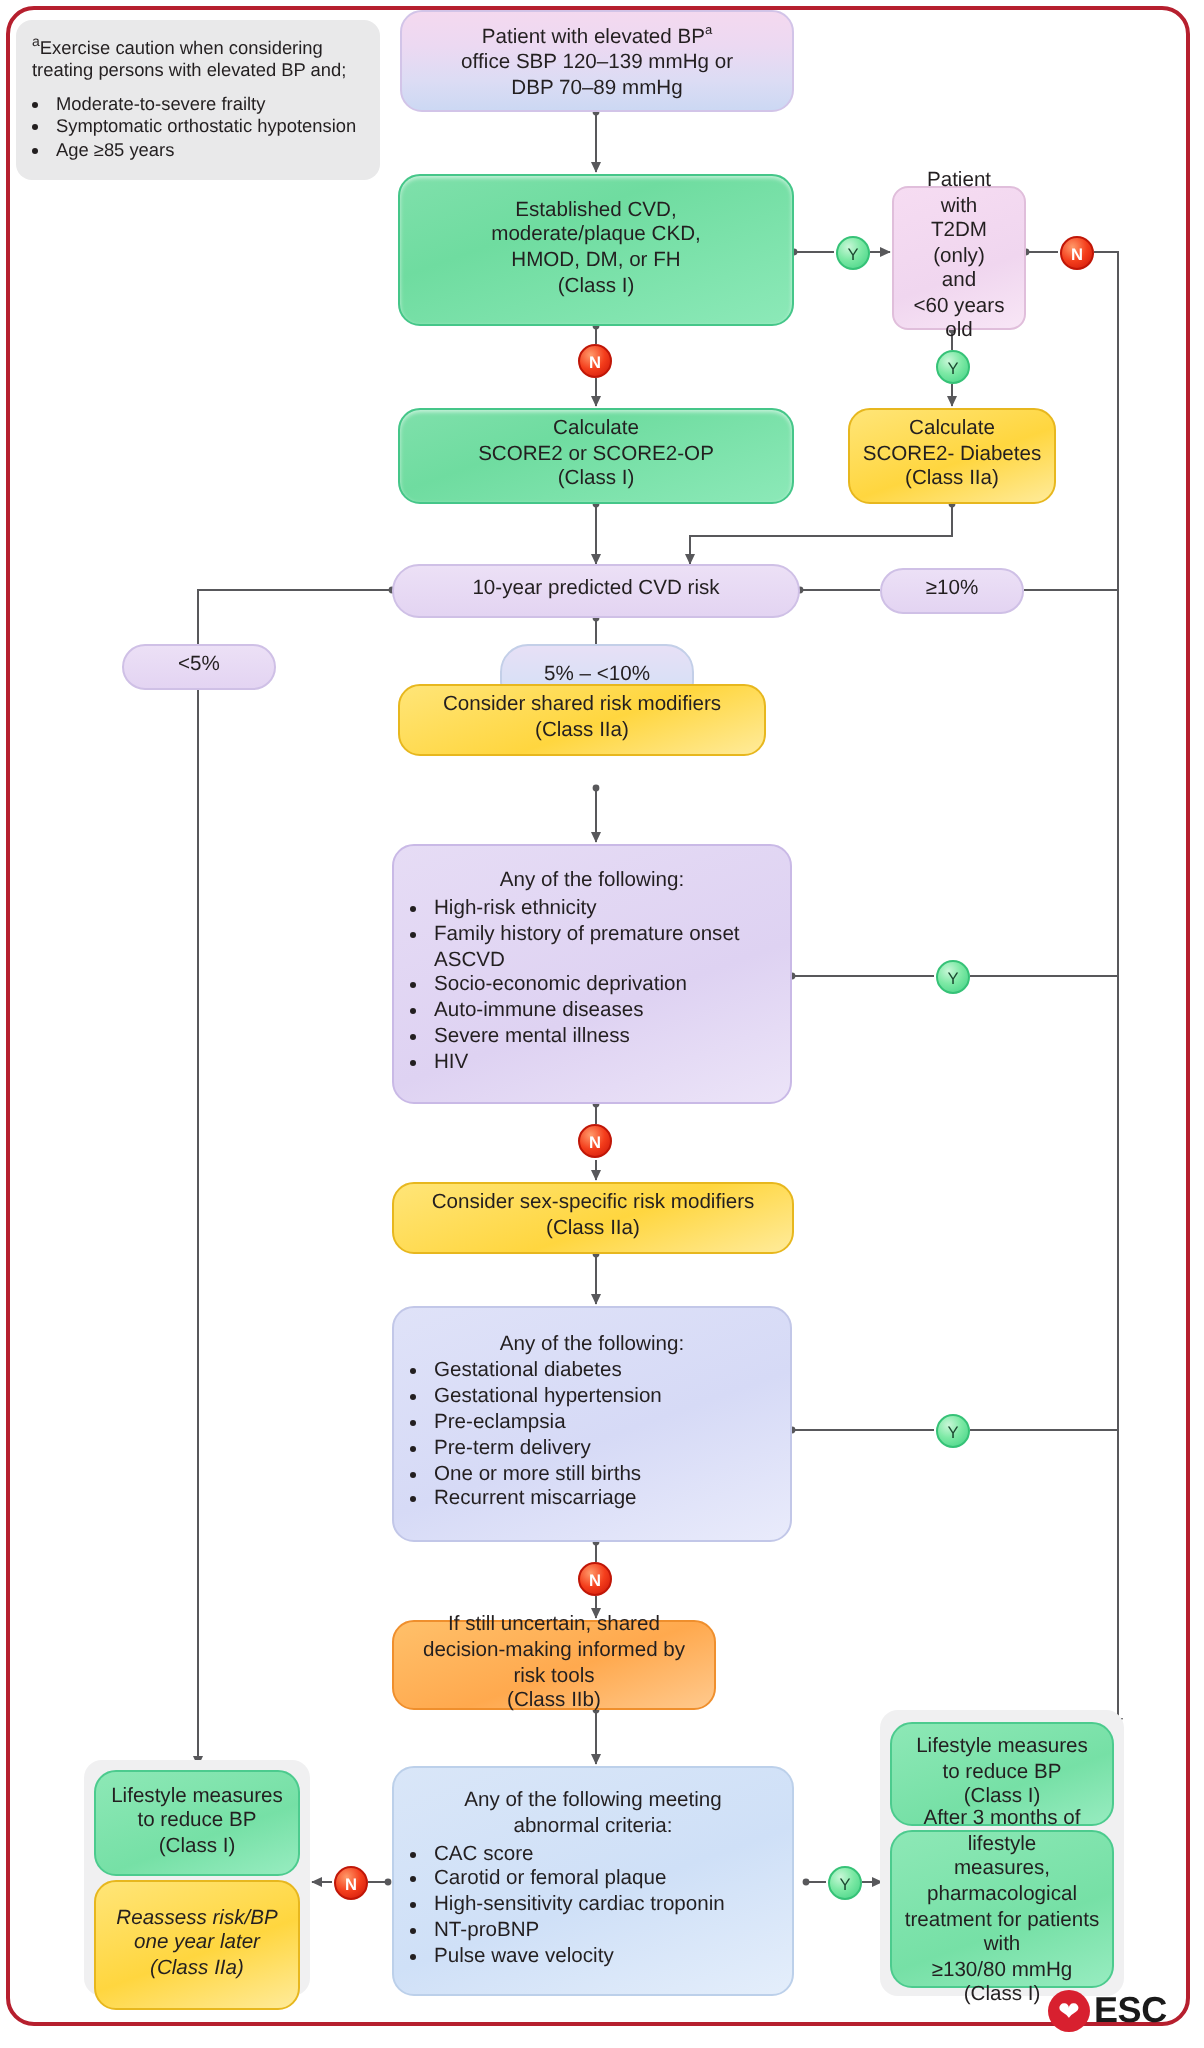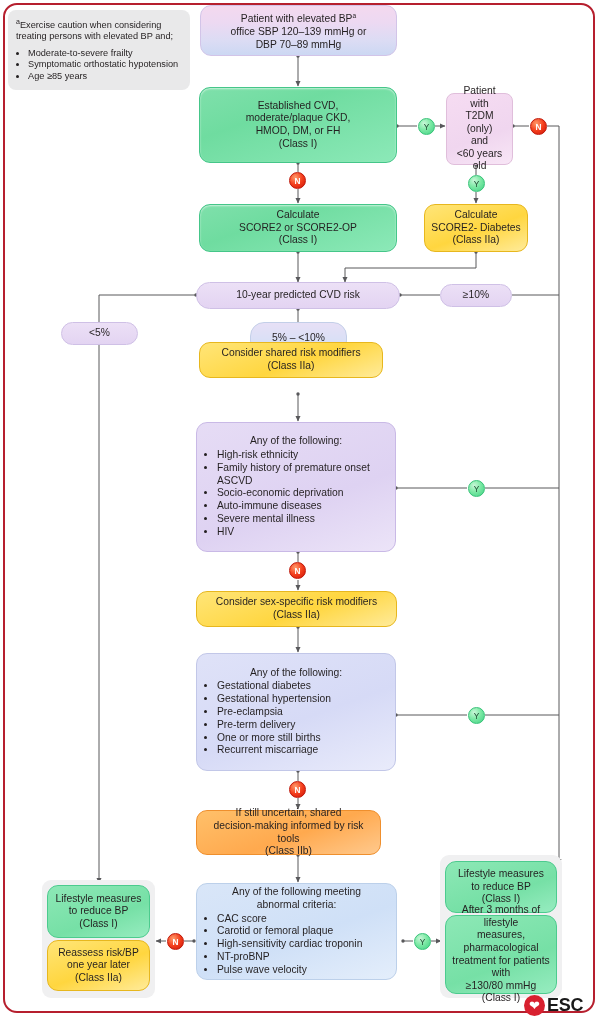--- a/index.html
+++ b/index.html
@@ -306,45 +306,45 @@
     <ul>
       <li>Gestational diabetes</li>
       <li>Gestational hypertension</li>
       <li>Pre-eclampsia</li>
       <li>Pre-term delivery</li>
       <li>One or more still births</li>
       <li>Recurrent miscarriage</li>
     </ul>
   </div>
 
-  <div class="node orange" style="left:196px;top:810px;width:185px;height:45px;">
+  <div class="node orange" style="left:196px;top:810px;width:162px;height:45px;">
     <span class="ttl">If still uncertain, shared
 decision-making informed by risk tools
 (Class IIb)</span>
   </div>
 
-  <div class="node blue" style="left:196px;top:883px;width:201px;height:97px;align-items:flex-start;padding:6px 9px;">
+  <div class="node blue" style="left:196px;top:883px;width:201px;height:115px;align-items:flex-start;padding:6px 9px;">
     <span class="hdr" style="white-space:pre-line;">Any of the following meeting
 abnormal criteria:</span>
     <ul>
       <li>CAC score</li>
       <li>Carotid or femoral plaque</li>
       <li>High-sensitivity cardiac troponin</li>
       <li>NT-proBNP</li>
       <li>Pulse wave velocity</li>
     </ul>
   </div>
 
   <div class="node greenlite" style="left:47px;top:885px;width:103px;height:53px;">
     <span class="ttl">Lifestyle measures
 to reduce BP
 (Class I)</span>
   </div>
 
-  <div class="node yellow" style="left:47px;top:940px;width:103px;height:51px;">
+  <div class="node yellow" style="left:47px;top:940px;width:103px;height:65px;font-style:italic;">
     <span class="ttl">Reassess risk/BP
 one year later
 (Class IIa)</span>
   </div>
 
   <div class="node greenlite" style="left:445px;top:861px;width:112px;height:52px;">
     <span class="ttl">Lifestyle measures
 to reduce BP
 (Class I)</span>
   </div>

